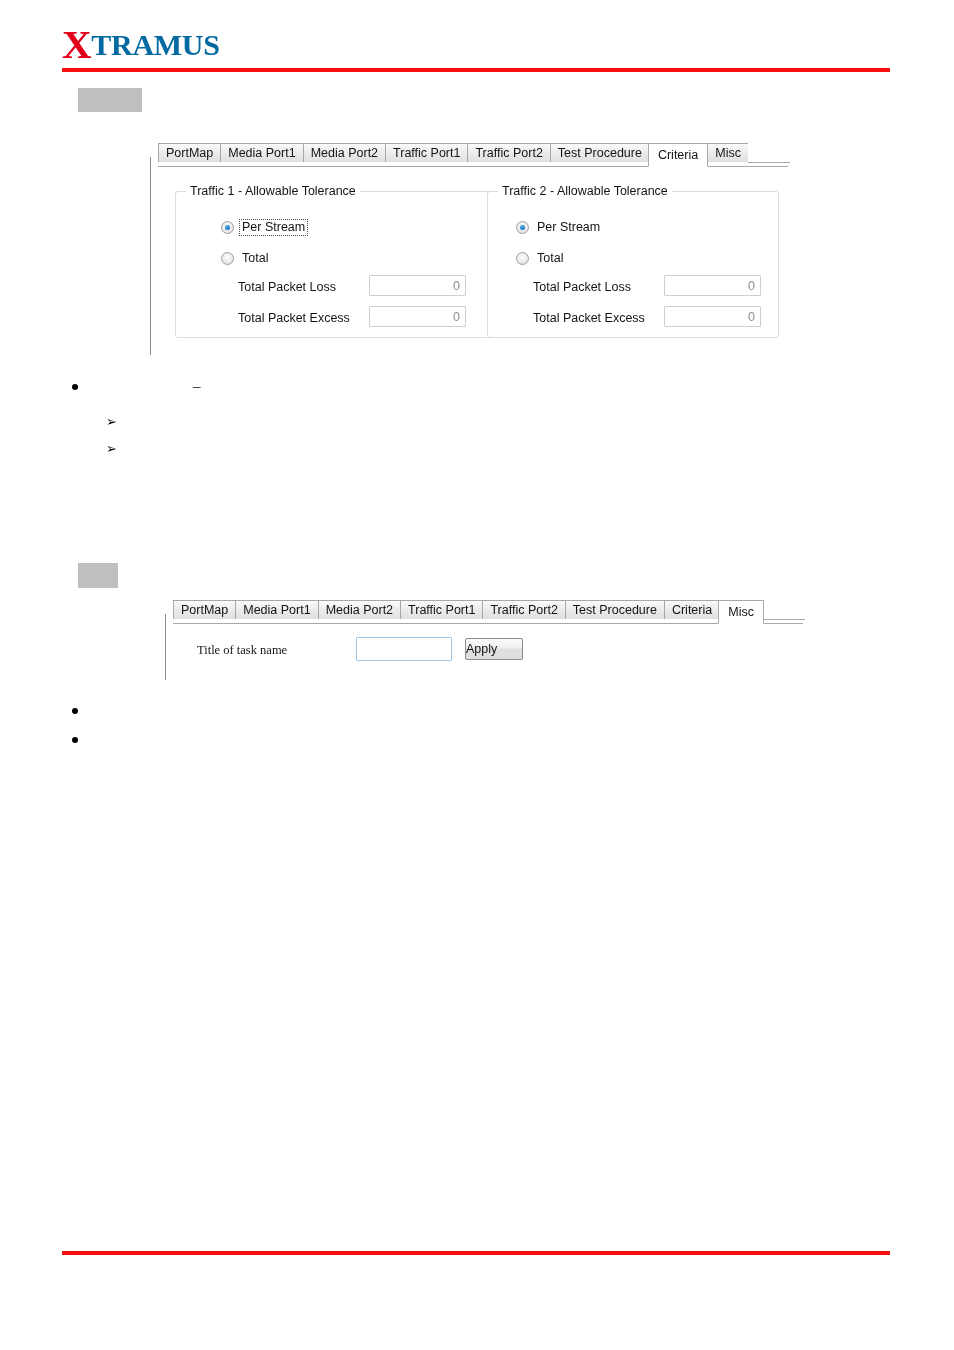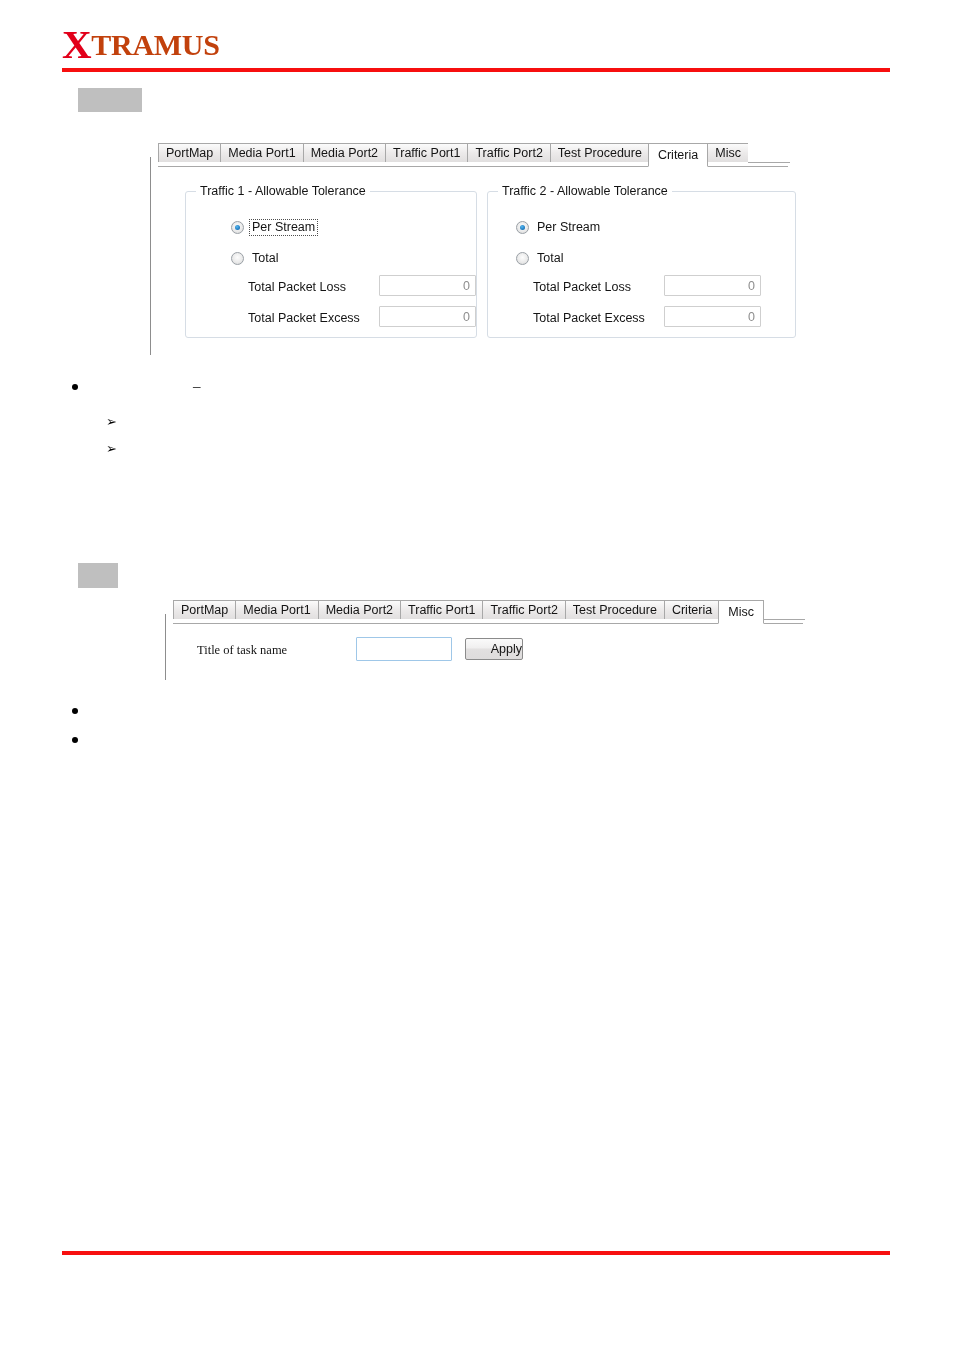--- a/index.html
+++ b/index.html
@@ -33,21 +33,21 @@
     letter-spacing: -0.3px;
     white-space: nowrap;
     line-height: 1;
   }
   #brand-logo .logo-x {
     color: #e2001a;
     font-size: 41px;
     vertical-align: -3px;
   }
   #brand-logo .logo-rest {
-    color: #c2410c;
+    color: #0369a1;
     font-size: 30px;
   }
   #header-rule {
     position: absolute;
     left: 62px;
     top: 68px;
     width: 828px;
     height: 4px;
     background: #f70f0f;
   }
@@ -242,21 +242,21 @@
   
   .push-button {
     position: absolute;
     box-sizing: border-box;
     border: 1px solid #8b8b8b;
     border-radius: 2px;
     background: linear-gradient(to bottom, #fafafa 0%, #f0efef 45%, #e2e0e0 50%, #dedcdc 100%);
     font-family: "Liberation Sans", sans-serif;
     font-size: 12.5px;
     color: #141414;
-    text-align: right;
+    text-align: left;
     cursor: default;
   }
 </style>
 </head>
 <body>
 
 <div id="page-header">
   <div id="brand-logo">
     <span class="logo-x">X</span><span class="logo-rest">TRAMUS</span>
   </div>
@@ -277,41 +277,41 @@
     <div class="tab">Traffic Port1</div>
     <div class="tab">Traffic Port2</div>
     <div class="tab">Test Procedure</div>
     <div class="tab active">Criteria</div>
     <div class="tab after-active">Misc</div>
     <div class="tab-strip-filler"></div>
   </div>
 
   <div class="tab-body" style="left:8px; top:23px; width:630px; height:130px; border-top-color:#a8a8a8; border-top-style:solid; border-top-width:1px; background:transparent;"></div>
 
-  <div class="group-box" style="left:35px; top:48px; width:290px; height:145px;">
+  <div class="group-box" style="left:25px; top:48px; width:290px; height:145px;padding-left:25px;">
     <div class="group-title">Traffic 1 - Allowable Tolerance</div>
 
     <div class="radio-row" style="left:45px; top:28px;">
       <span class="radio-mark checked"></span>
       <span class="radio-label focused">Per Stream</span>
     </div>
 
     <div class="radio-row" style="left:45px; top:59px;">
       <span class="radio-mark"></span>
       <span class="radio-label">Total</span>
     </div>
 
     <div class="field-label" style="left:62px; top:88px;">Total Packet Loss</div>
     <div class="field-input" style="left:193px; top:83px; width:97px; height:21px; line-height:19px;">0</div>
 
     <div class="field-label" style="left:62px; top:119px;">Total Packet Excess</div>
     <div class="field-input" style="left:193px; top:114px; width:97px; height:21px; line-height:19px;">0</div>
   </div>
 
-  <div class="group-box" style="left:337px; top:48px; width:290px; height:145px;padding-left:17px;">
+  <div class="group-box" style="left:337px; top:48px; width:290px; height:145px;">
     <div class="group-title">Traffic 2 - Allowable Tolerance</div>
 
     <div class="radio-row" style="left:28px; top:28px;">
       <span class="radio-mark checked"></span>
       <span class="radio-label">Per Stream</span>
     </div>
 
     <div class="radio-row" style="left:28px; top:59px;">
       <span class="radio-mark"></span>
       <span class="radio-label">Total</span>

